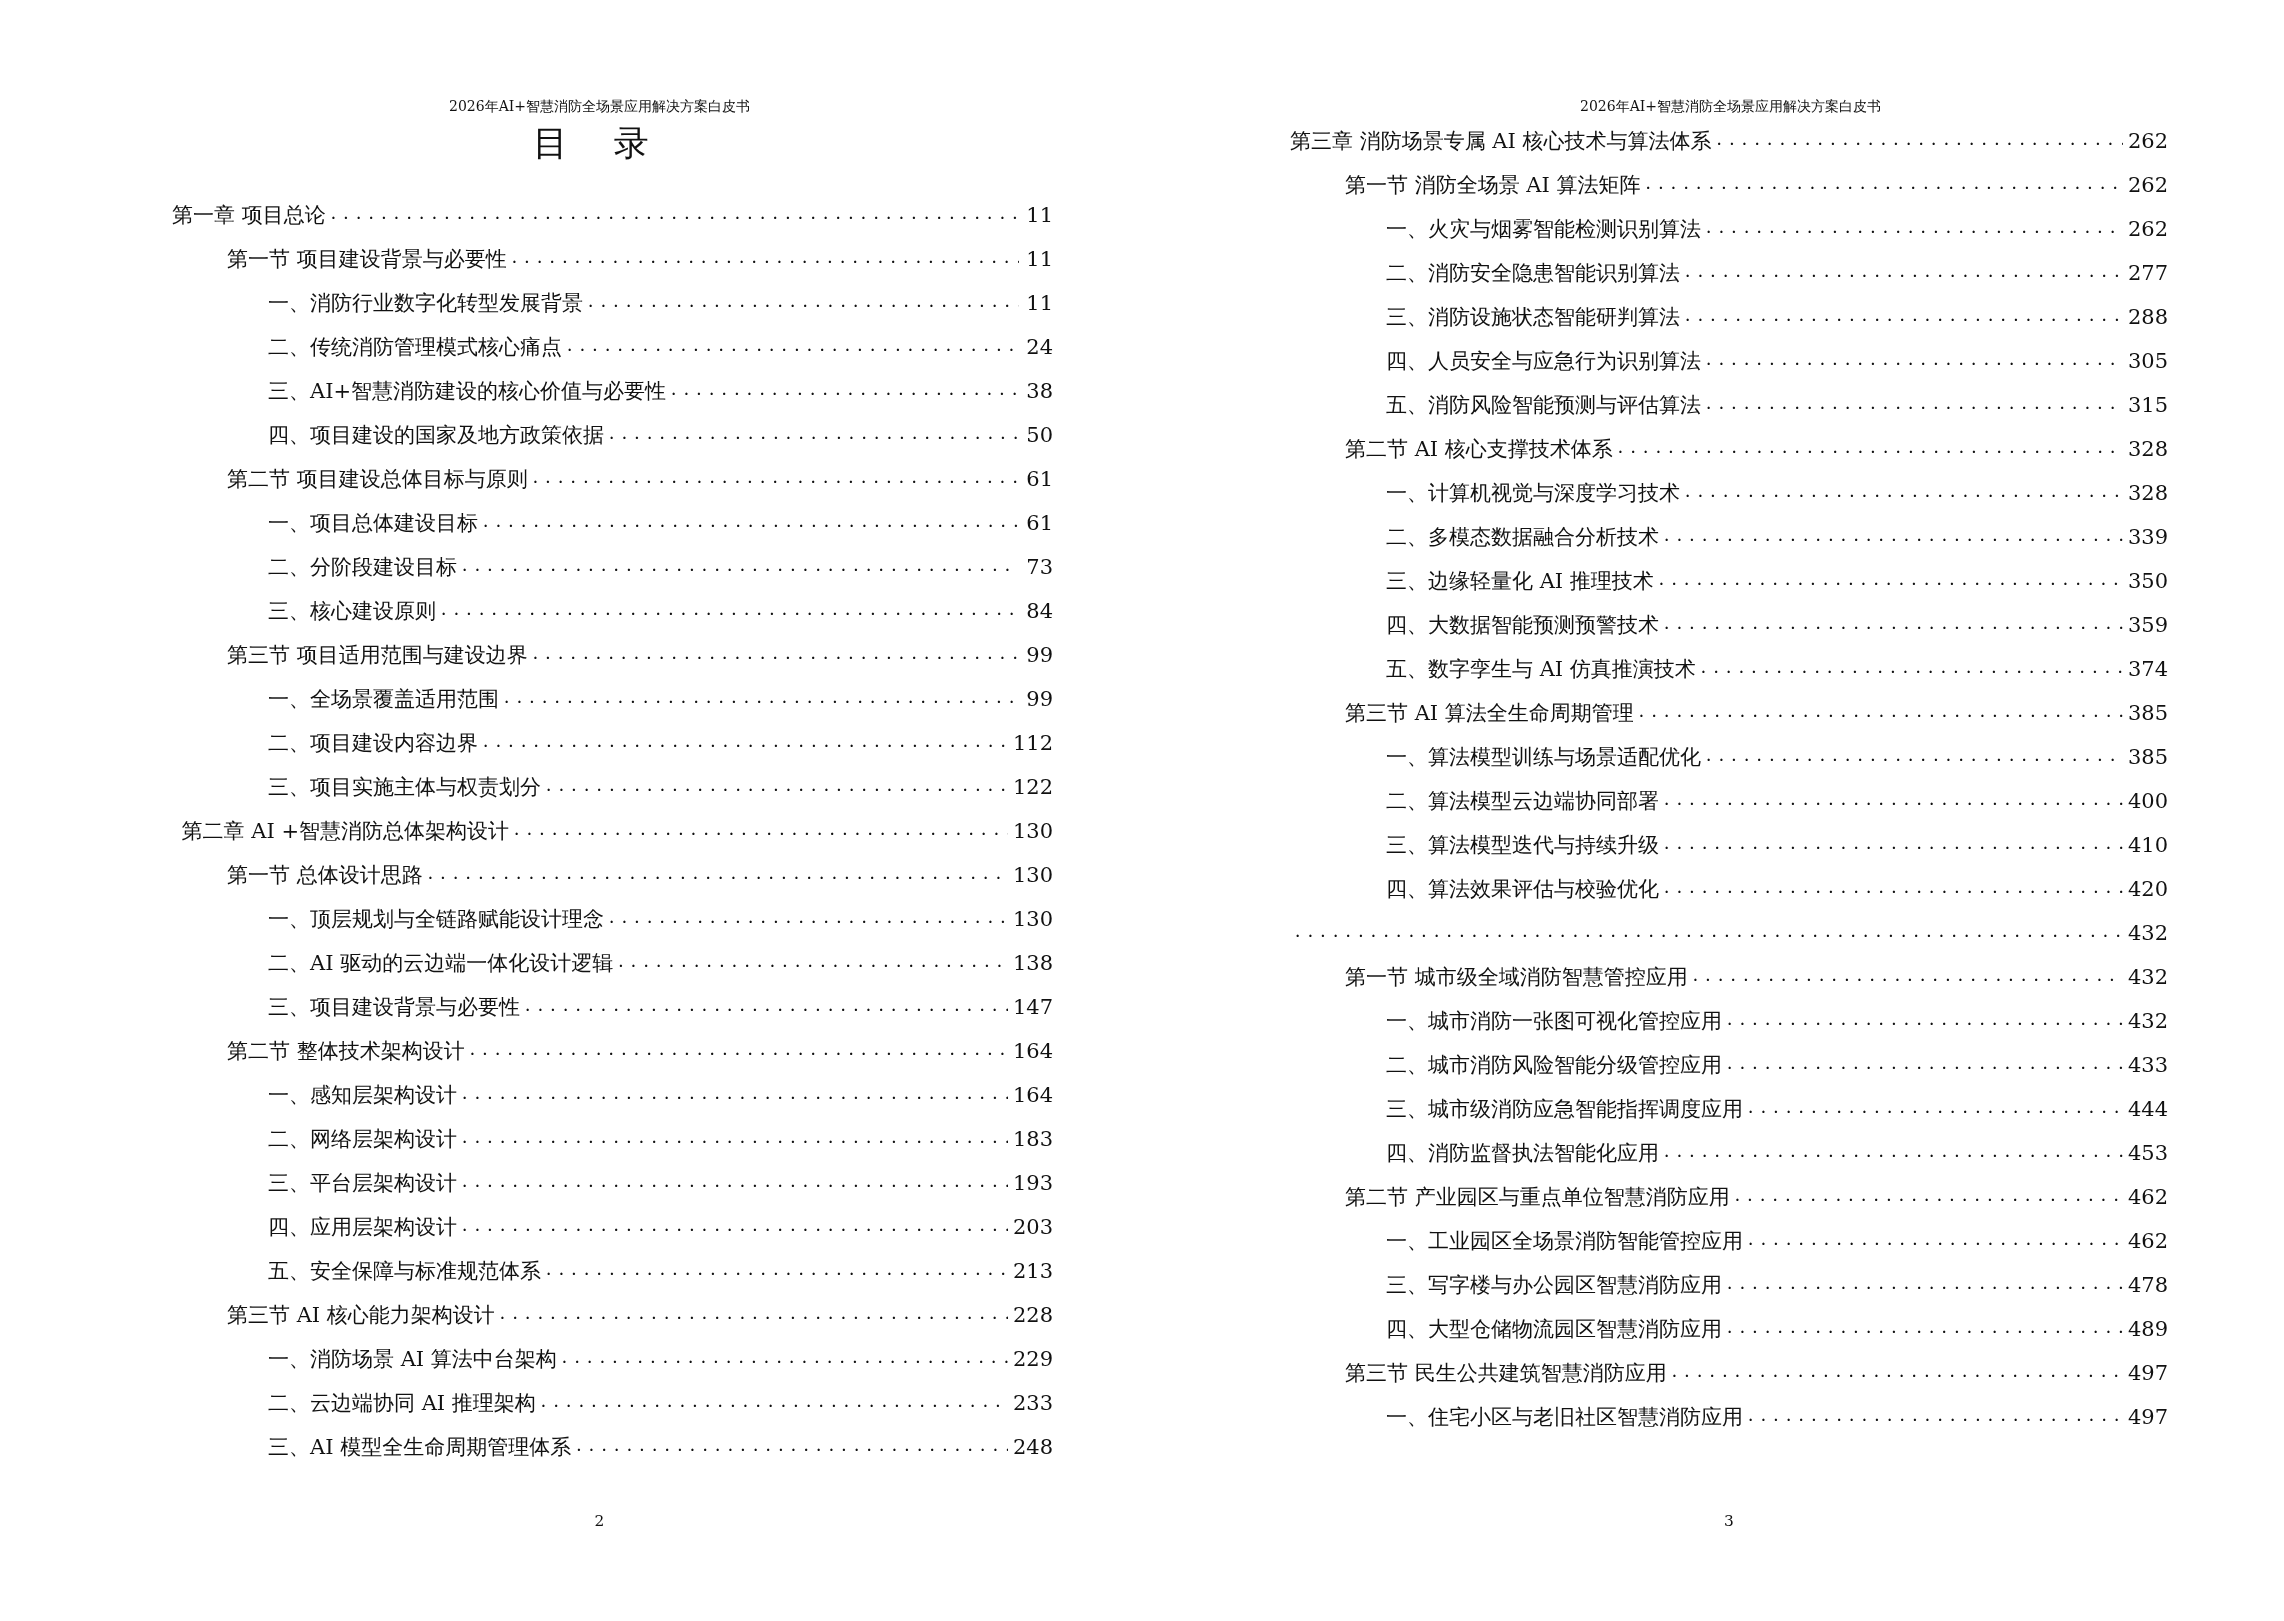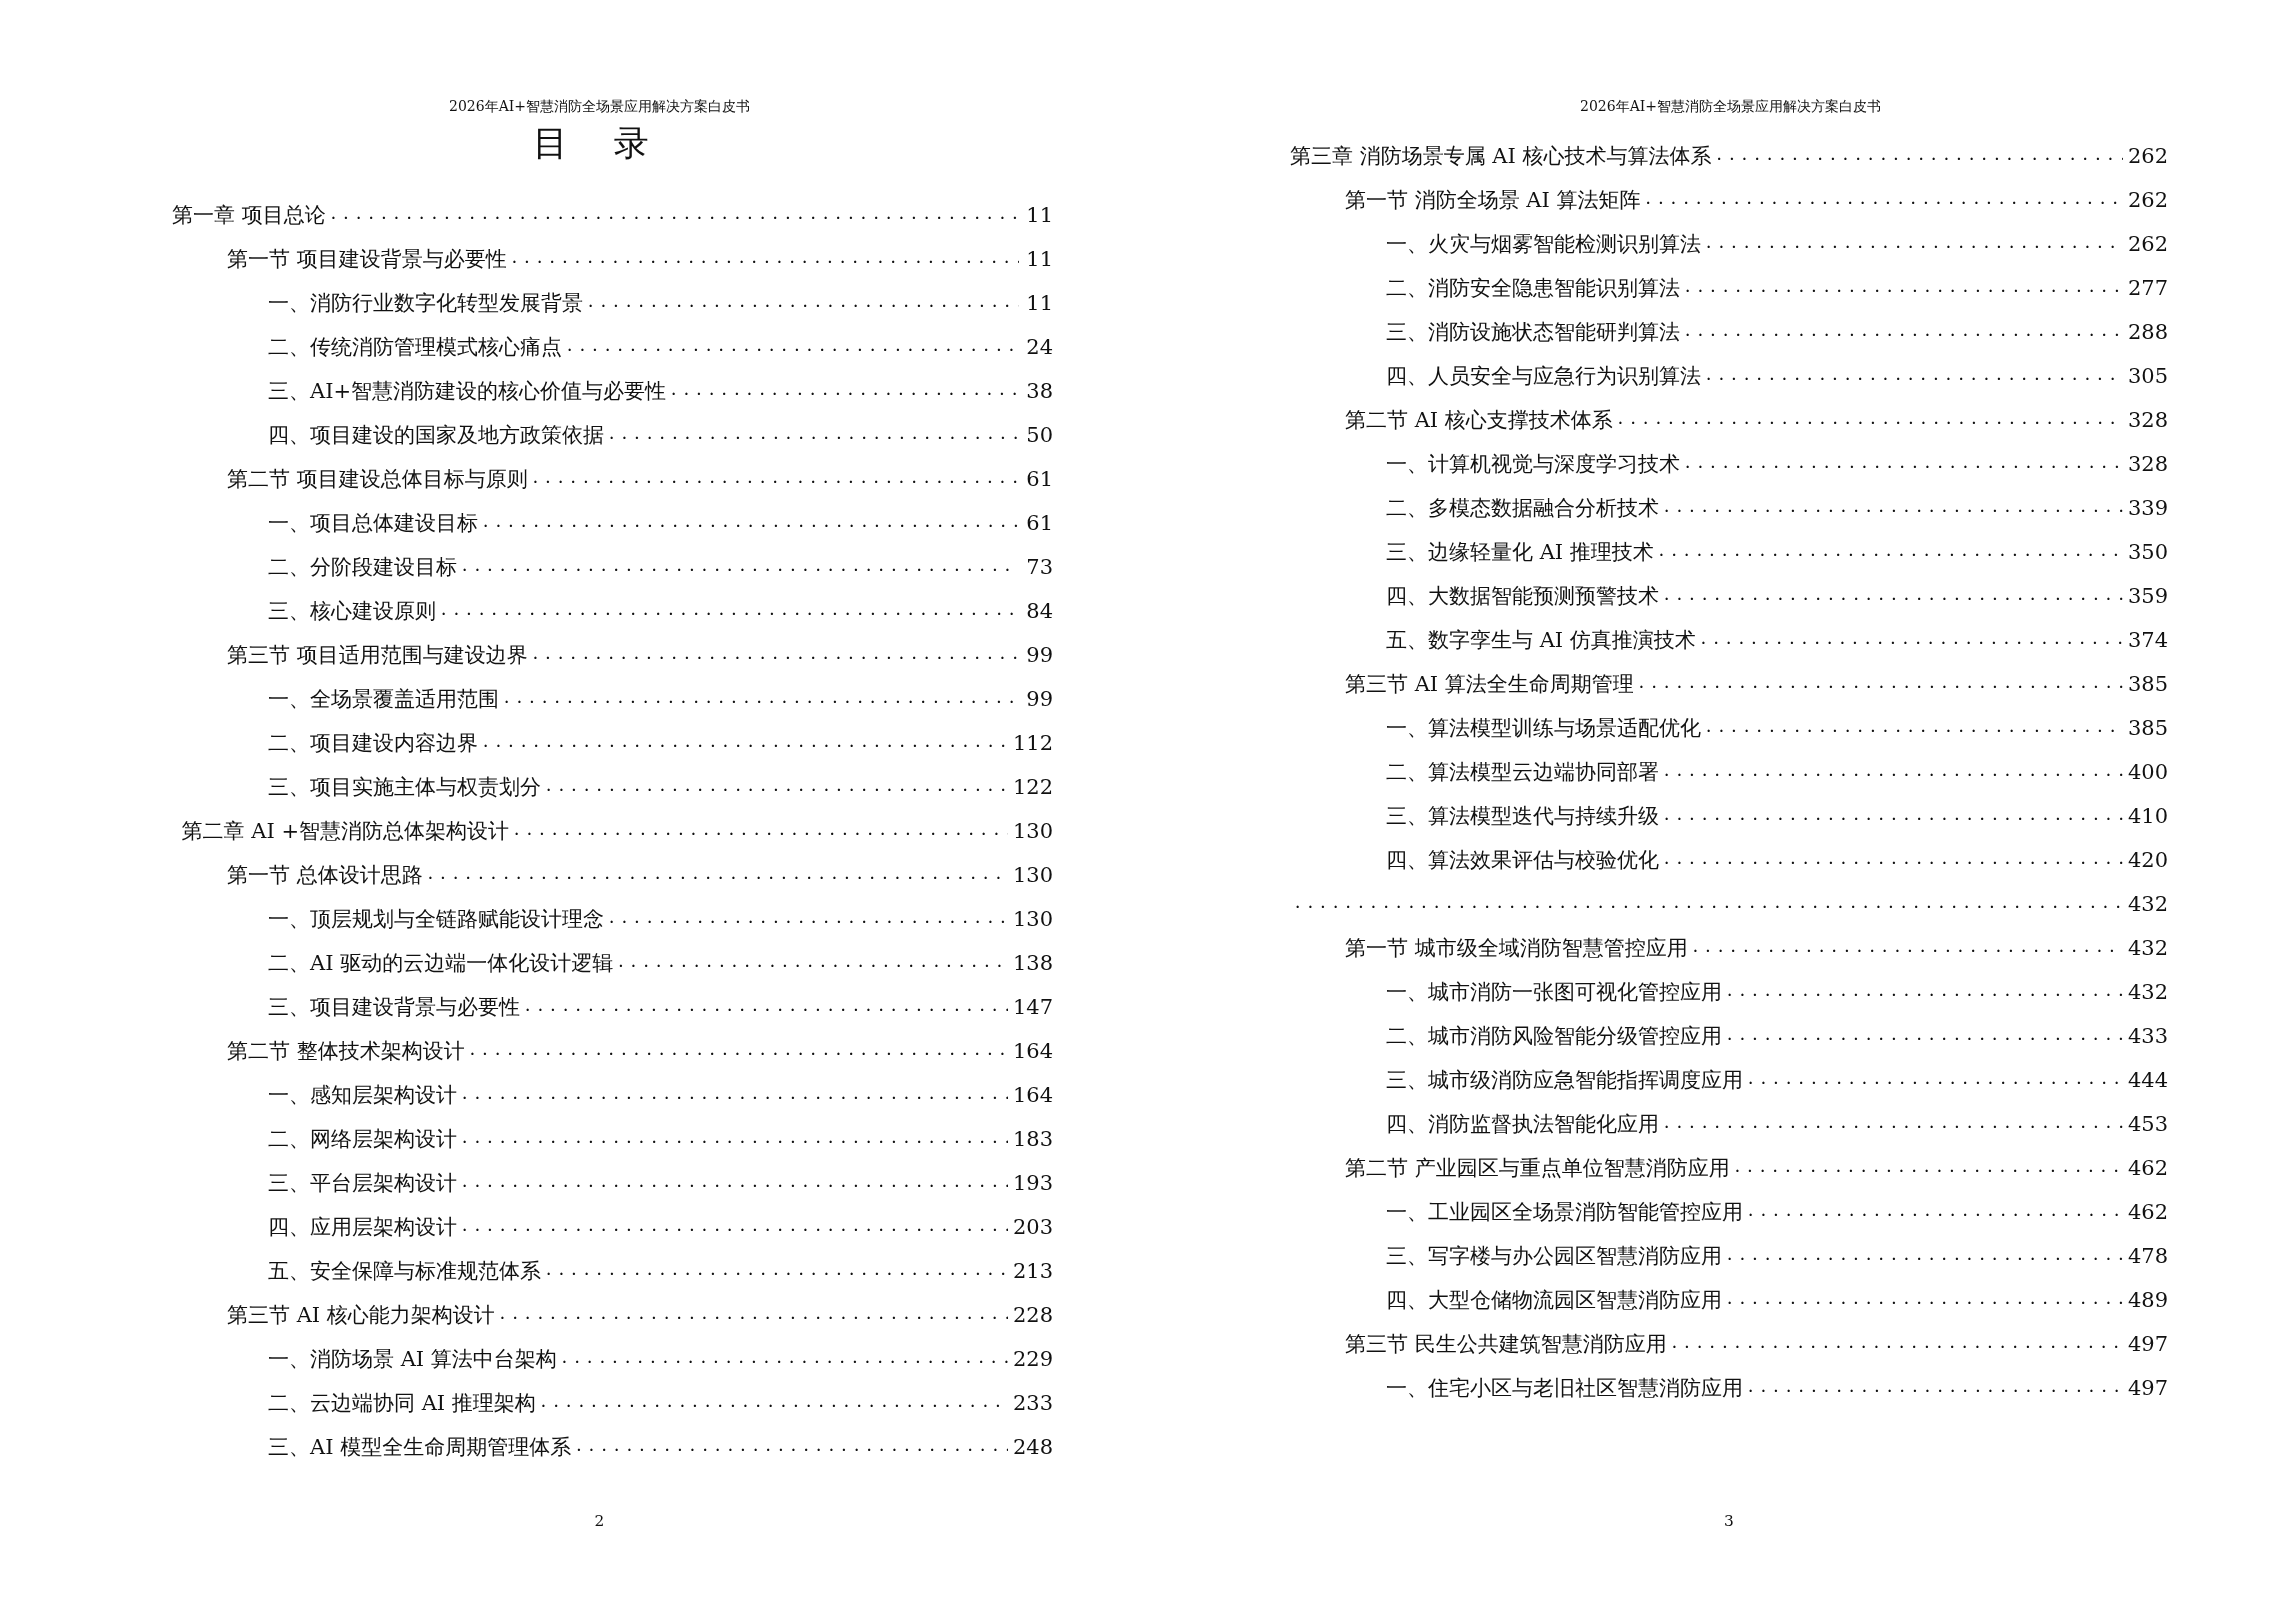--- a/index.html
+++ b/index.html
@@ -9,21 +9,21 @@
   #page-left { left: 0; width: 1142px; }
   #page-right { left: 1142px; width: 1142px; }
   .running-header { position: absolute; top: 98px; left: 0; right: 0; text-align: center;
          font-size: 14px; letter-spacing: 0px; }
   #page-left .running-header { left: 159px; width: 881px; right: auto; }
   #page-right .running-header { left: 148px; width: 881px; right: auto; }
   .toc-title { position: absolute; top: 120px; left: 159px; width: 881px; text-align: center;
          font-size: 35px; letter-spacing: 17.3px; }
   .toc { position: absolute; list-style: none; margin: 0; padding: 0; }
   #page-left .toc { top: 193px; left: 172px; width: 881px; }
-  #page-right .toc { top: 134px; left: 148px; width: 878px; }
+  #page-right .toc { top: 119px; left: 148px; width: 878px; }
   .toc-entry { display: flex; align-items: baseline; height: 44px; font-size: 21px; line-height: 44px;
          white-space: nowrap; }
   .toc-entry.level-0 { padding-left: 0; }
   .toc-entry.level-1 { padding-left: 55px; }
   .toc-entry.level-2 { padding-left: 96px; }
   #page-left .toc-entry.level-0.indent-alt { padding-left: 9.6px; }
   .toc-label { flex: 0 0 auto; }
   .toc-leader { flex: 1 1 auto; overflow: hidden; margin: 0 4.8px; position: relative; height: 1em; }
   .toc-leader::before { content: ". . . . . . . . . . . . . . . . . . . . . . . . . . . . . . . . . . . . . . . . . . . . . . . . . . . . . . . . . . . . . . . . . . . . . . . . . . . . . . . . . . . . . . . . . . . . . . . . . . . . . . . . . . . . . . . . . . . . . . . . . . . . . . . . . . . . . . . . . . . . . . . . . . . . . . . . . . . . .";
          position: absolute; left: 0; bottom: 0; white-space: nowrap; letter-spacing: 0.5px; font-size: 18.3px; line-height: 1; }
@@ -214,20 +214,25 @@
       <li class="toc-entry level-2">
         <span class="toc-label">三、消防设施状态智能研判算法</span>
         <span class="toc-leader"></span>
         <span class="toc-page">288</span>
       </li>
       <li class="toc-entry level-2">
         <span class="toc-label">四、人员安全与应急行为识别算法</span>
         <span class="toc-leader"></span>
         <span class="toc-page">305</span>
       </li>
+      <li class="toc-entry level-2">
+        <span class="toc-label">五、消防风险智能预测与评估算法</span>
+        <span class="toc-leader"></span>
+        <span class="toc-page">315</span>
+      </li>
       <li class="toc-entry level-1">
         <span class="toc-label">第二节 AI 核心支撑技术体系</span>
         <span class="toc-leader"></span>
         <span class="toc-page">328</span>
       </li>
       <li class="toc-entry level-2">
         <span class="toc-label">一、计算机视觉与深度学习技术</span>
         <span class="toc-leader"></span>
         <span class="toc-page">328</span>
       </li>

